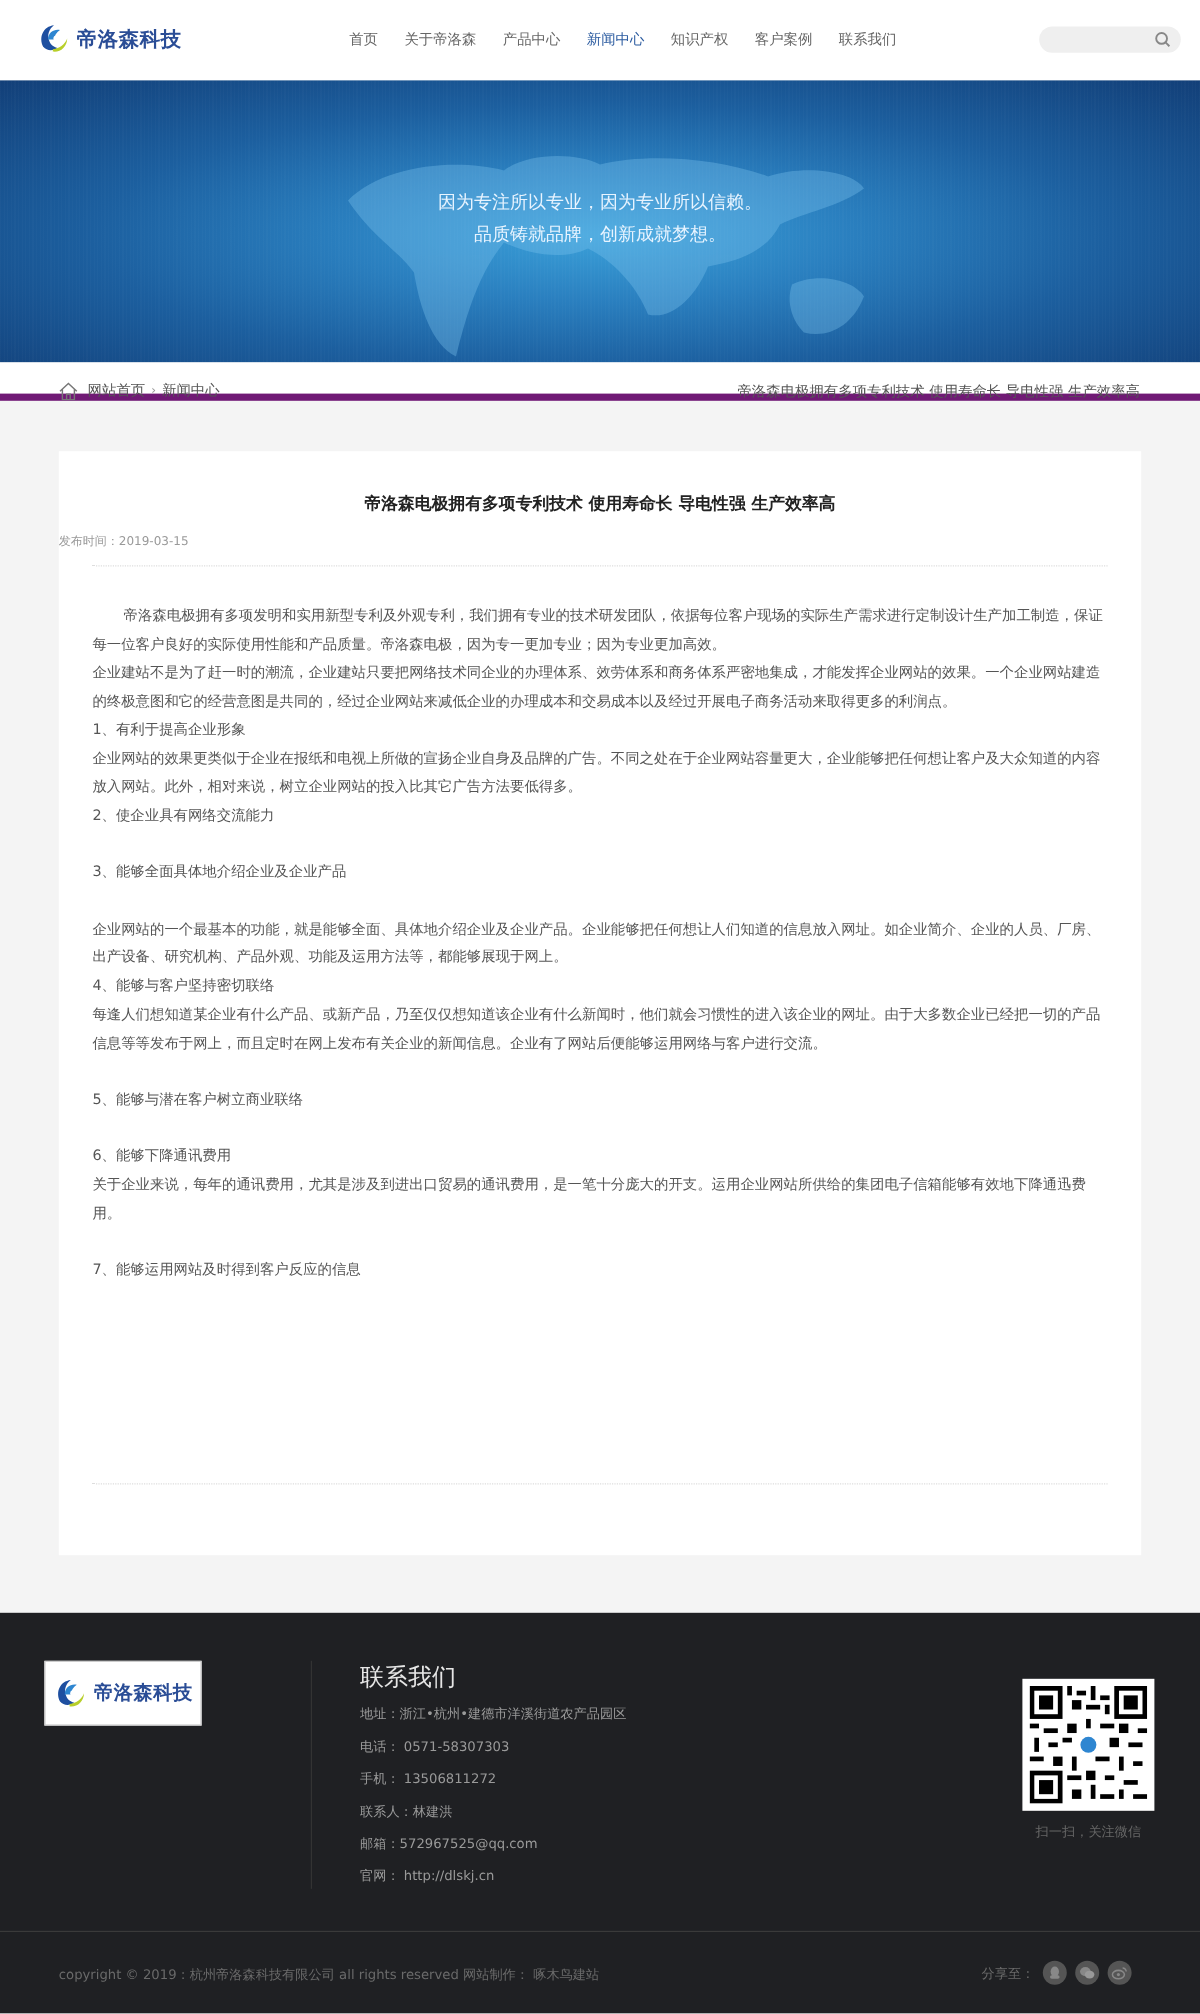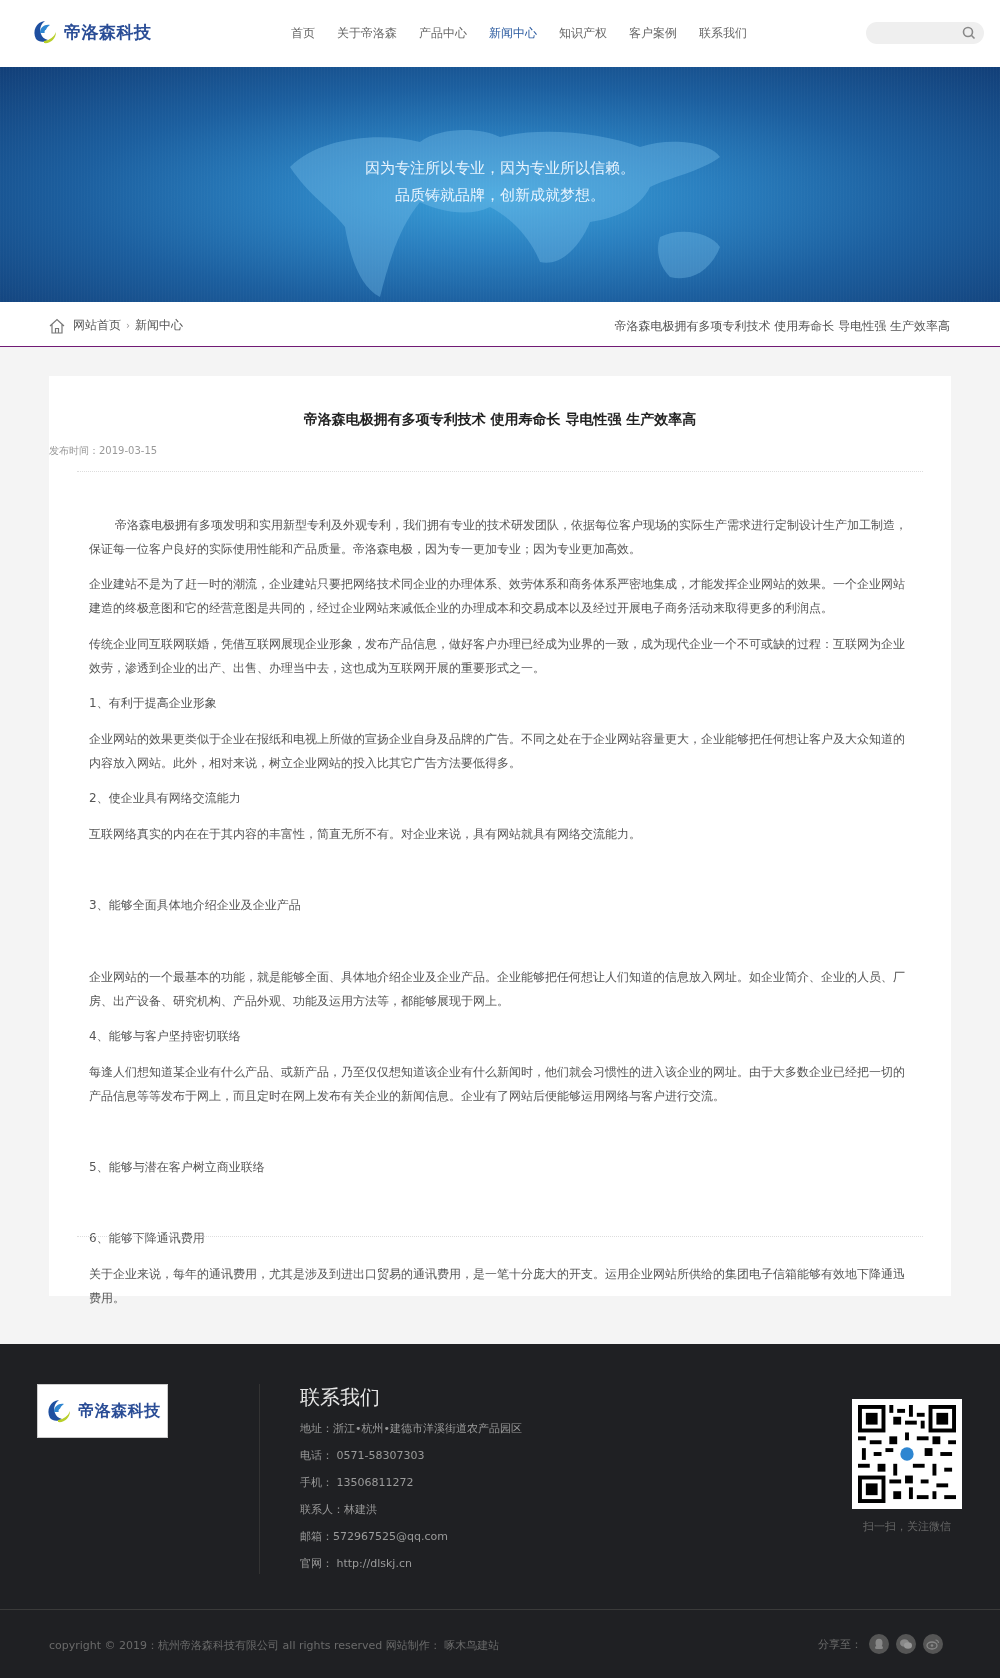--- a/index.html
+++ b/index.html
@@ -57,22 +57,22 @@
     }
     .banner-map {
       position: absolute; left: 240px; top: 30px; width: 540px; height: 210px; opacity: 0.35;
     }
     .banner-text {
       position: absolute; left: 0; top: 88px; width: 1000px; text-align: center;
       color: #e8f4ff; font-size: 15px; line-height: 27px;
     }
     
     .crumbbar {
-      position: absolute; left: 0; top: 302px; width: 1000px; height: 45px;
-      background: #fff; border-bottom: 1px solid #701a75;
+      position: absolute; left: 0; top: 302px; width: 1000px; height: 32px;
+      background: #fff; border-bottom: 6px solid #701a75;
     }
     .crumbs {
       position: absolute; left: 48px; top: 15px; display: flex; align-items: center;
       font-size: 12px; color: #555;
     }
     .home-icon { width: 18px; height: 16px; margin-right: 7px; }
     .crumb-sep { margin: 0 5px; color: #999; font-size: 10px; }
     .crumb-right {
       position: absolute; right: 50px; top: 16px; font-size: 12px; color: #555;
     }
@@ -90,21 +90,21 @@
       font-size: 10px; color: #999;
     }
     .dotline {
       position: absolute; left: 28px; width: 846px; height: 0;
       border-top: 1px dotted #ddd;
     }
     .article-body {
       position: absolute; left: 28px; top: 126px; width: 846px;
       font-size: 12px; line-height: 23.7px; color: #555;
     }
-    .article-body p { margin: 12px; }
+    .article-body p { margin: 0; }
     .article-body .indent { text-indent: 26px; }
     .article-body .blank { height: 23.7px; }
     
     .footer {
       position: absolute; left: 0; top: 1344px; width: 1000px; height: 334px;
       background: #1f2023;
     }
     .footer-logo {
       position: absolute; left: 37px; top: 40px; width: 131px; height: 54px;
       background: #fff; display: flex; align-items: center; justify-content: center;
@@ -197,25 +197,23 @@
   <div class="crumb-right">帝洛森电极拥有多项专利技术 使用寿命长 导电性强 生产效率高</div>
 </div>
 
 <div class="card">
   <div class="article-title">帝洛森电极拥有多项专利技术 使用寿命长 导电性强 生产效率高</div>
   <div class="article-date">发布时间：2019-03-15</div>
   <div class="dotline" style="top:95px;"></div>
   <div class="article-body">
     <p class="indent">帝洛森电极拥有多项发明和实用新型专利及外观专利，我们拥有专业的技术研发团队，依据每位客户现场的实际生产需求进行定制设计生产加工制造，保证每一位客户良好的实际使用性能和产品质量。帝洛森电极，因为专一更加专业；因为专业更加高效。</p>
     <p>企业建站不是为了赶一时的潮流，企业建站只要把网络技术同企业的办理体系、效劳体系和商务体系严密地集成，才能发挥企业网站的效果。一个企业网站建造的终极意图和它的经营意图是共同的，经过企业网站来减低企业的办理成本和交易成本以及经过开展电子商务活动来取得更多的利润点。</p>
-    <p>传统企业同互联网联婚，凭借互联网展现企业形象，发布产品信息，做好客户办理已经成为业界的一致，成为现代企业一个不可或缺的过程：互联网为企业效劳，渗透到企业的出产、出售、办理当中去，这也成为互联网开展的重要形式之一。</p>
     <p>1、有利于提高企业形象</p>
     <p>企业网站的效果更类似于企业在报纸和电视上所做的宣扬企业自身及品牌的广告。不同之处在于企业网站容量更大，企业能够把任何想让客户及大众知道的内容放入网站。此外，相对来说，树立企业网站的投入比其它广告方法要低得多。</p>
     <p>2、使企业具有网络交流能力</p>
-    <p>互联网络真实的内在在于其内容的丰富性，简直无所不有。对企业来说，具有网站就具有网络交流能力。</p>
     <p class="blank"></p>
     <p>3、能够全面具体地介绍企业及企业产品</p>
     <p class="blank"></p>
     <p>企业网站的一个最基本的功能，就是能够全面、具体地介绍企业及企业产品。企业能够把任何想让人们知道的信息放入网址。如企业简介、企业的人员、厂房、出产设备、研究机构、产品外观、功能及运用方法等，都能够展现于网上。</p>
     <p>4、能够与客户坚持密切联络</p>
     <p>每逢人们想知道某企业有什么产品、或新产品，乃至仅仅想知道该企业有什么新闻时，他们就会习惯性的进入该企业的网址。由于大多数企业已经把一切的产品信息等等发布于网上，而且定时在网上发布有关企业的新闻信息。企业有了网站后便能够运用网络与客户进行交流。</p>
     <p class="blank"></p>
     <p>5、能够与潜在客户树立商业联络</p>
     <p class="blank"></p>
     <p>6、能够下降通讯费用</p>

